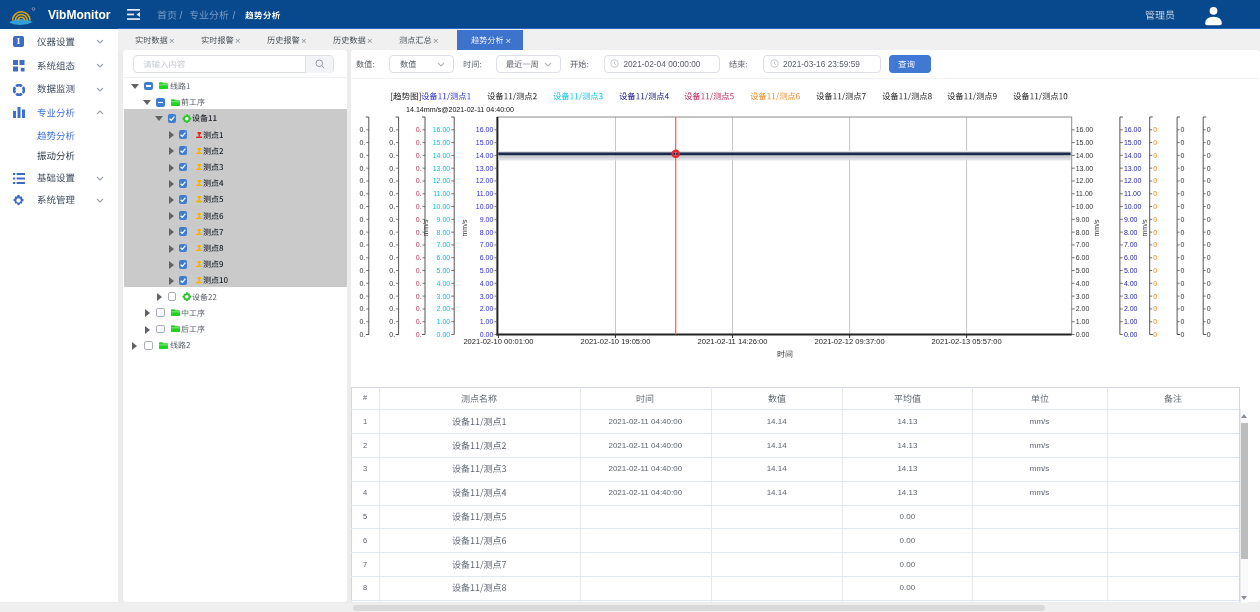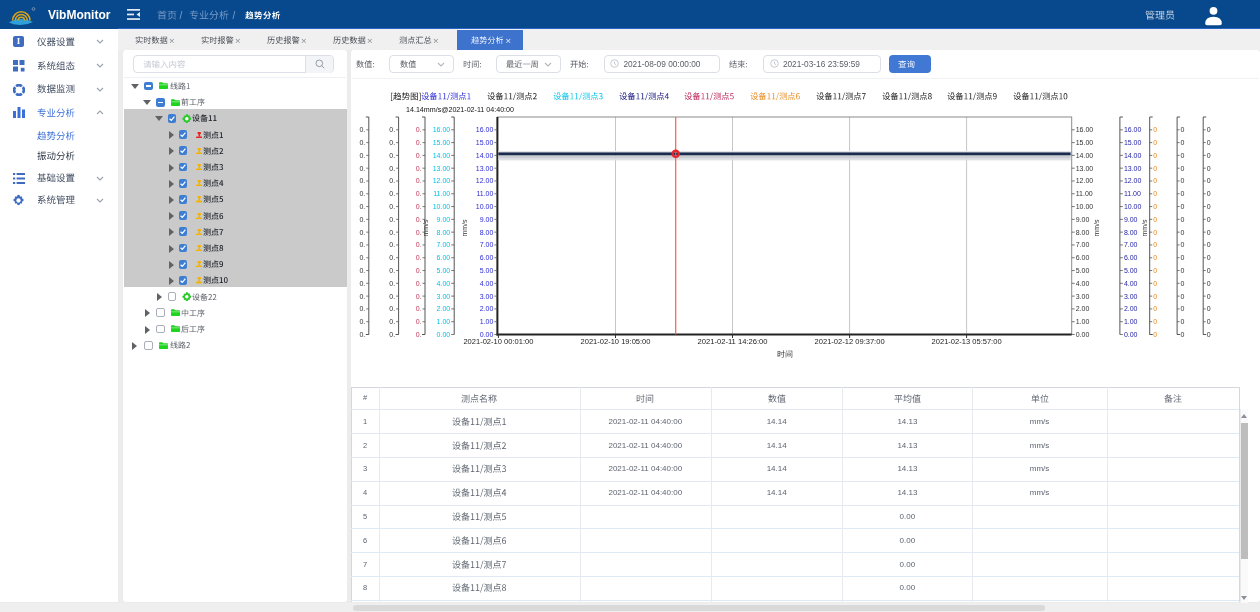--- a/index.html
+++ b/index.html
@@ -408,21 +408,21 @@
     <path d="M1 1 L4 4 L7 1" stroke="#b2b7c0" stroke-width="1.1" fill="none"></path>
   </svg>
 <svg style="position:absolute;left:570.0px;top:59.9px;" width="18.7" height="8.5" viewBox="0 -7.22 18.7 8.53">
     <path d="M5.3 -5.8V-3.4H3V-3.8V-5.8ZM0.4 -3.4V-2.8H2.4C2.2 -1.7 1.8 -0.6 0.4 0.2C0.6 0.3 0.8 0.5 0.9 0.7C2.5 -0.3 2.9 -1.5 3 -2.8H5.3V0.7H6V-2.8H7.8V-3.4H6V-5.8H7.5V-6.4H0.7V-5.8H2.4V-3.8L2.4 -3.4Z M12 -2.7V0.7H12.6V0.3H15V0.6H15.6V-2.7ZM12.6 -0.3V-2.1H15V-0.3ZM11.7 -3.3C12 -3.4 12.3 -3.5 15.4 -3.7C15.5 -3.5 15.6 -3.3 15.6 -3.1L16.1 -3.4C15.9 -4 15.3 -5 14.8 -5.7L14.3 -5.5C14.5 -5.1 14.8 -4.7 15.1 -4.2L12.5 -4.1C13 -4.8 13.5 -5.8 14 -6.7L13.3 -6.9C12.9 -5.9 12.3 -4.8 12 -4.5C11.8 -4.2 11.7 -4 11.5 -3.9C11.6 -3.8 11.7 -3.5 11.7 -3.3ZM9.9 -4.6H10.8C10.7 -3.6 10.5 -2.7 10.2 -2C9.9 -2.2 9.7 -2.4 9.4 -2.6C9.5 -3.2 9.7 -3.9 9.9 -4.6ZM8.7 -2.4C9.1 -2.1 9.6 -1.8 10 -1.4C9.6 -0.7 9.1 -0.2 8.5 0.2C8.7 0.3 8.8 0.5 8.9 0.6C9.5 0.3 10 -0.3 10.4 -1C10.7 -0.7 11 -0.4 11.2 -0.2L11.6 -0.7C11.4 -0.9 11 -1.3 10.7 -1.6C11.1 -2.5 11.3 -3.7 11.4 -5.2L11 -5.2L10.9 -5.2H10C10.1 -5.8 10.2 -6.3 10.2 -6.8L9.7 -6.9C9.6 -6.3 9.5 -5.8 9.4 -5.2H8.6V-4.6H9.3C9.1 -3.8 8.9 -3 8.7 -2.4Z M17.5 -3.2C17.8 -3.2 18.1 -3.4 18.1 -3.8C18.1 -4.1 17.8 -4.3 17.5 -4.3C17.2 -4.3 17 -4.1 17 -3.8C17 -3.4 17.2 -3.2 17.5 -3.2ZM17.5 0.1C17.8 0.1 18.1 -0.1 18.1 -0.5C18.1 -0.8 17.8 -1 17.5 -1C17.2 -1 17 -0.8 17 -0.5C17 -0.1 17.2 0.1 17.5 0.1Z" fill="#5a5f66"></path>
   </svg>
 <div style="position:absolute;left:603.5px;top:54.5px;width:116.8px;height:18px;border:1px solid #dcdfe6;border-radius:4px;background:#fff"></div>
 <svg class="abs" style="left:610px;top:59px" width="9" height="9" viewBox="0 0 9 9">
     <circle cx="4.5" cy="4.5" r="3.8" fill="none" stroke="#c0c4cc" stroke-width="0.9"></circle>
     <path d="M4.5 2.4 L4.5 4.7 L6.1 5.6" stroke="#c0c4cc" stroke-width="0.9" fill="none"></path>
   </svg>
-<div class="t" style="left:623.4px;top:59.3px;font-size:8.3px;color:#5a5f66">2021-08-09 00:00:00</div>
+<div class="t" style="left:623.4px;top:59.3px;font-size:8.3px;color:#5a5f66">2021-02-04 00:00:00</div>
 <svg style="position:absolute;left:729.0px;top:59.9px;" width="18.7" height="8.5" viewBox="0 -7.22 18.7 8.53">
     <path d="M0.3 -0.4 0.4 0.2C1.2 0 2.3 -0.2 3.3 -0.5L3.3 -1C2.2 -0.8 1 -0.6 0.3 -0.4ZM0.5 -3.5C0.6 -3.6 0.8 -3.6 1.8 -3.7C1.5 -3.2 1.1 -2.8 1 -2.6C0.7 -2.3 0.5 -2.1 0.3 -2.1C0.4 -1.9 0.5 -1.6 0.5 -1.5C0.7 -1.6 1 -1.7 3.3 -2.1C3.3 -2.2 3.3 -2.5 3.3 -2.6L1.4 -2.3C2.1 -3.1 2.7 -3.9 3.3 -4.8L2.7 -5.2C2.6 -4.9 2.4 -4.6 2.2 -4.3L1.1 -4.2C1.6 -4.9 2.1 -5.7 2.5 -6.6L1.8 -6.8C1.5 -5.9 0.9 -4.9 0.7 -4.6C0.5 -4.3 0.4 -4.1 0.2 -4.1C0.3 -3.9 0.4 -3.6 0.5 -3.5ZM5.2 -6.9V-5.8H3.3V-5.2H5.2V-3.9H3.6V-3.3H7.6V-3.9H5.9V-5.2H7.7V-5.8H5.9V-6.9ZM3.8 -2.5V0.6H4.4V0.3H6.8V0.6H7.4V-2.5ZM4.4 -0.3V-1.9H6.8V-0.3Z M9.4 -4.5V-2.2H11.6C10.9 -1.3 9.7 -0.5 8.5 -0.1C8.7 -0 8.9 0.2 9 0.4C10 -0 11.2 -0.8 12 -1.7V0.7H12.6V-1.8C13.4 -0.8 14.6 -0 15.7 0.4C15.8 0.2 16 -0 16.1 -0.1C15 -0.5 13.7 -1.3 13 -2.2H15.2V-4.5H12.6V-5.4H15.8V-6H12.6V-6.9H12V-6H8.8V-5.4H12V-4.5ZM10 -4H12V-2.7H10ZM12.6 -4H14.6V-2.7H12.6Z M17.5 -3.2C17.8 -3.2 18.1 -3.4 18.1 -3.8C18.1 -4.1 17.8 -4.3 17.5 -4.3C17.2 -4.3 17 -4.1 17 -3.8C17 -3.4 17.2 -3.2 17.5 -3.2ZM17.5 0.1C17.8 0.1 18.1 -0.1 18.1 -0.5C18.1 -0.8 17.8 -1 17.5 -1C17.2 -1 17 -0.8 17 -0.5C17 -0.1 17.2 0.1 17.5 0.1Z" fill="#5a5f66"></path>
   </svg>
 <div style="position:absolute;left:762.8px;top:54.5px;width:118.7px;height:18px;border:1px solid #dcdfe6;border-radius:4px;background:#fff"></div>
 <svg class="abs" style="left:770px;top:59px" width="9" height="9" viewBox="0 0 9 9">
     <circle cx="4.5" cy="4.5" r="3.8" fill="none" stroke="#c0c4cc" stroke-width="0.9"></circle>
     <path d="M4.5 2.4 L4.5 4.7 L6.1 5.6" stroke="#c0c4cc" stroke-width="0.9" fill="none"></path>
   </svg>
 <div class="t" style="left:782.9px;top:59.3px;font-size:8.3px;color:#5a5f66">2021-03-16 23:59:59</div>
 <div style="position:absolute;left:889px;top:54.5px;width:42.2px;height:18px;background:#4178d4;border-radius:4px"></div>

